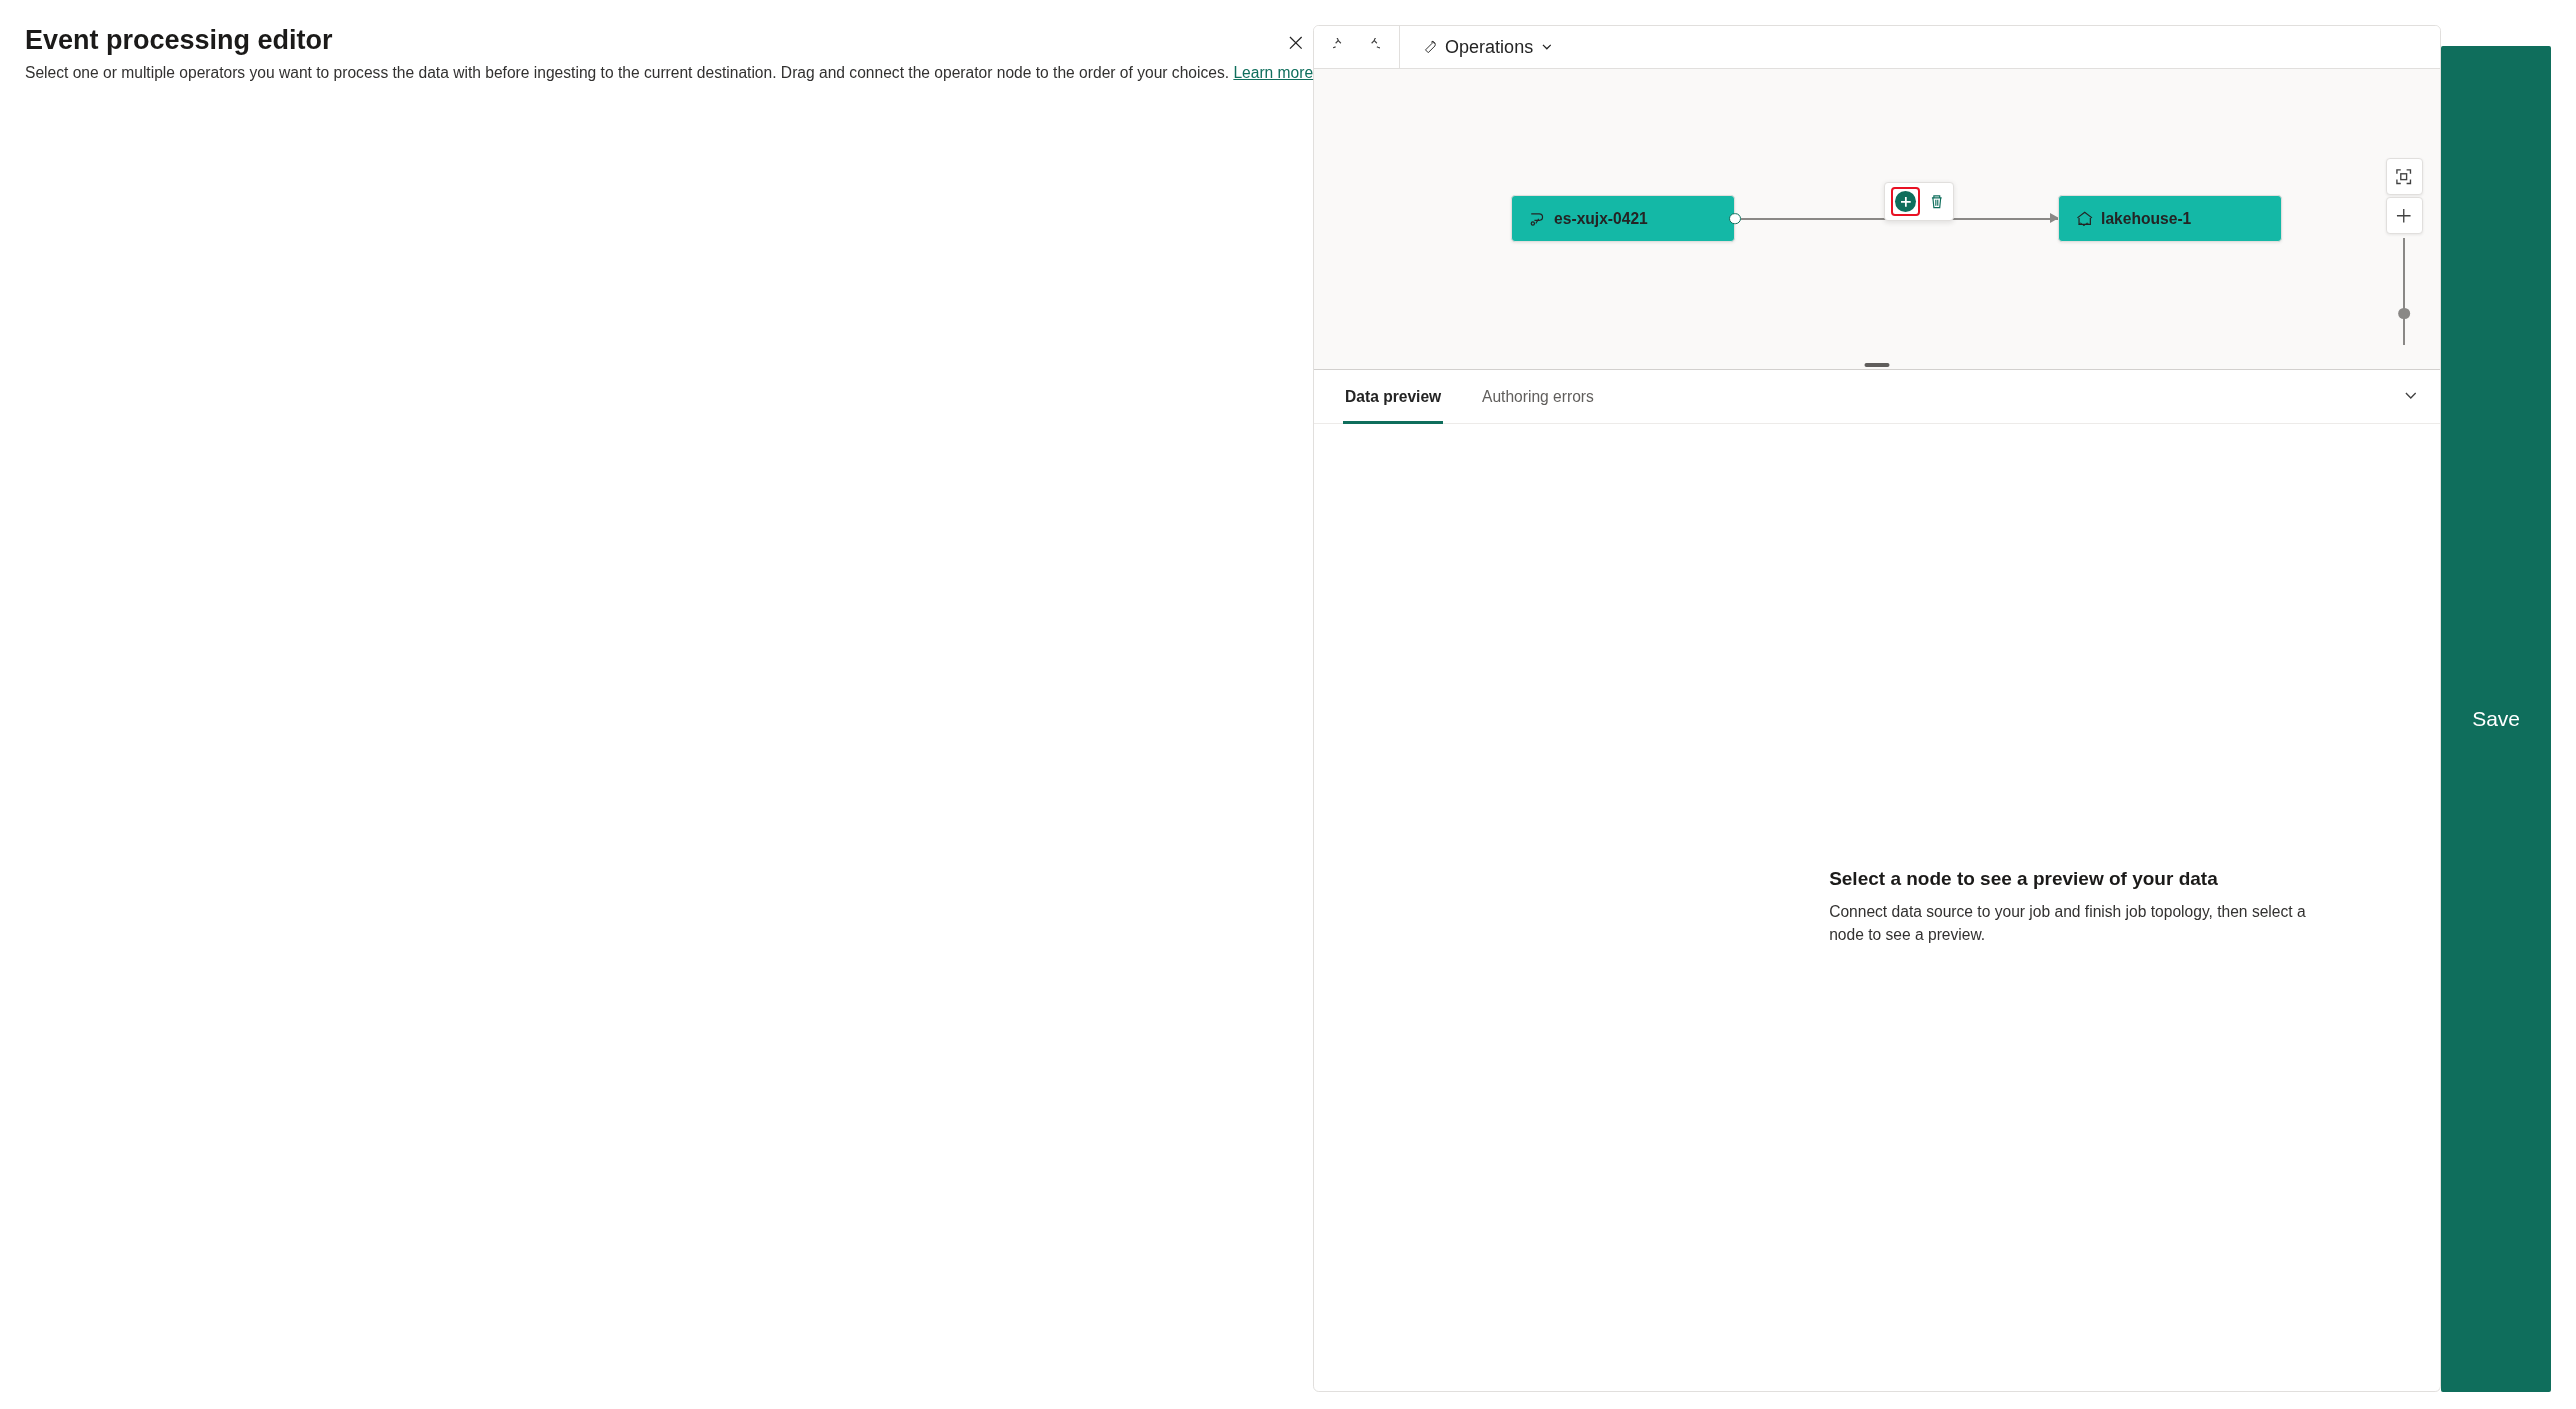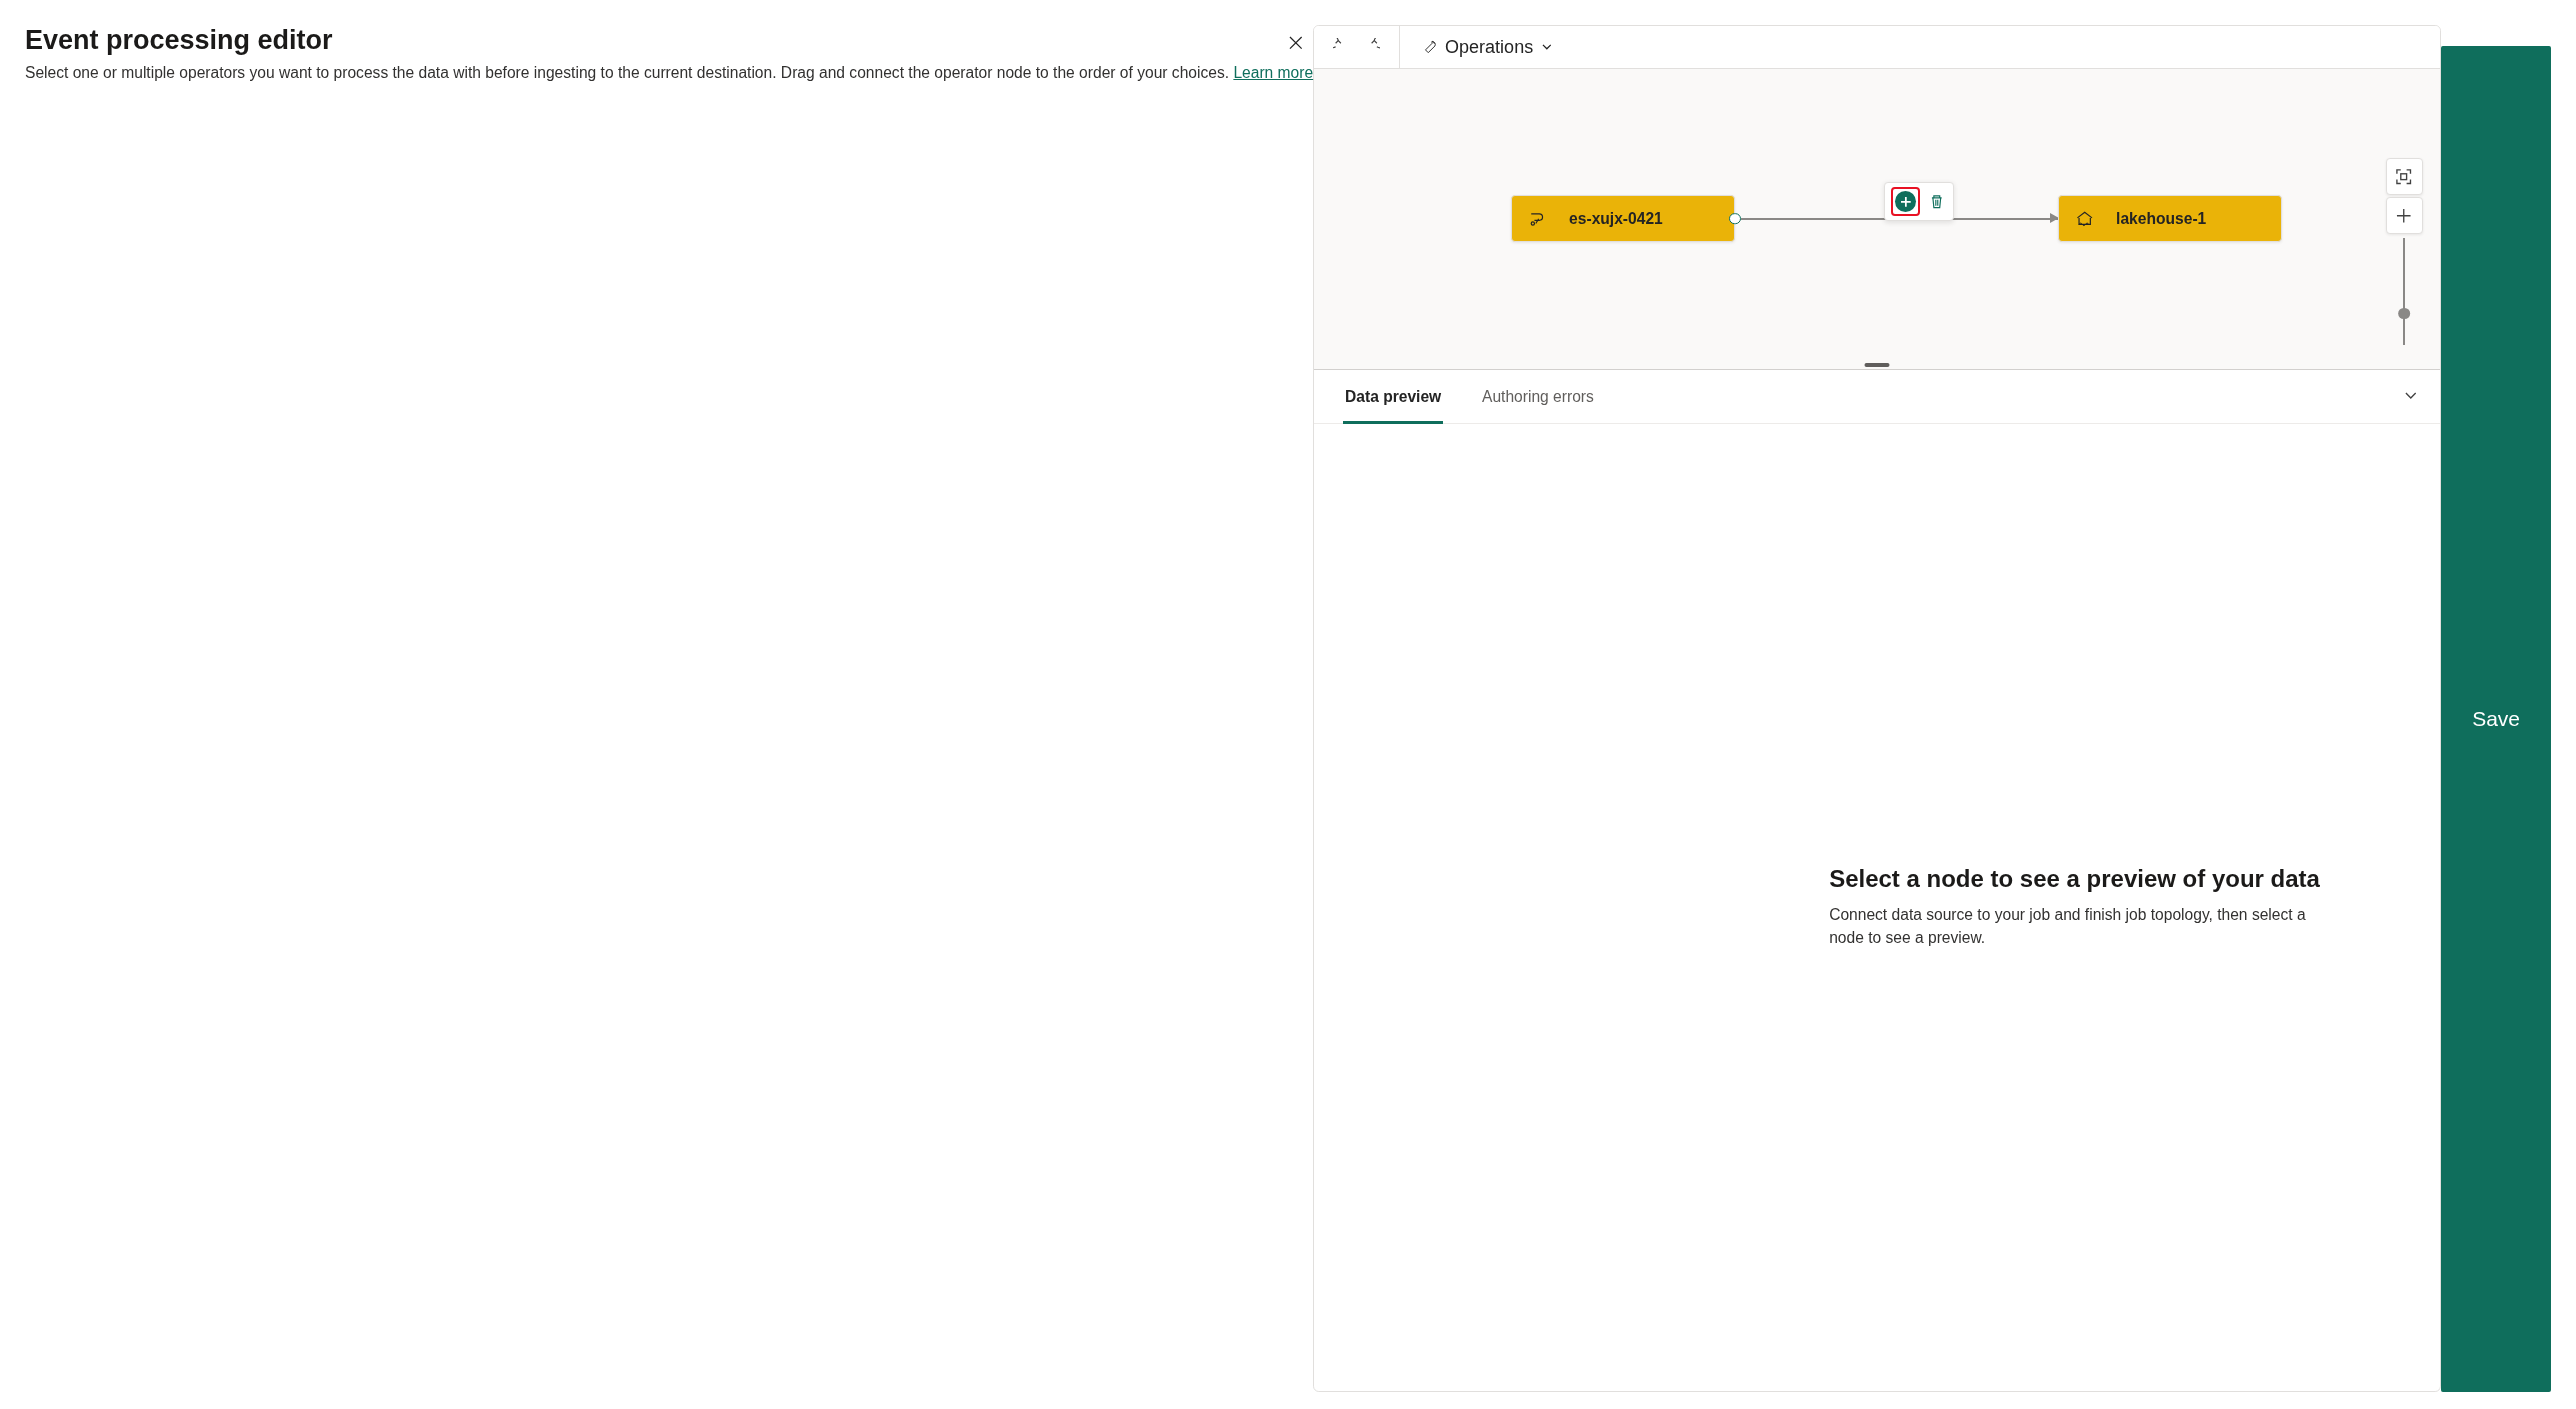--- a/index.html
+++ b/index.html
@@ -104,28 +104,28 @@
       position: relative;
       flex-shrink: 0;
       height: 301px;
       background: #faf9f8;
       overflow: hidden;
       border-bottom: 1.9px solid #d2d0ce;
     }
 
     .node {
       position: absolute;
-      background: #eab308;
+      background: #14b8a6;
       border: 1px solid #e1dfdd;
       border-radius: 3.9px;
       box-shadow: 0 1px 2.9px rgba(0,0,0,0.08);
       height: 47px;
       display: flex;
       align-items: center;
-      gap: 22px;
+      gap: 7px;
       padding: 0 15.6px;
       font-size: 15.6px;
       font-weight: 600;
       color: #242424;
     }
     .node-source {
       left: 197px;
       top: 126px;
       width: 224px;
     }
@@ -302,21 +302,21 @@
       flex: 1;
       display: flex;
       align-items: center;
       padding-left: 515px;
       min-height: 0;
     }
     .preview-block {
       max-width: 506px;
     }
     .preview-title {
-      font-size: 24px;
+      font-size: 19px;
       font-weight: 600;
       color: #1b1a19;
       margin-bottom: 11.7px;
     }
     .preview-desc {
       font-size: 15.6px;
       color: #323130;
       line-height: 1.45;
     }
 

